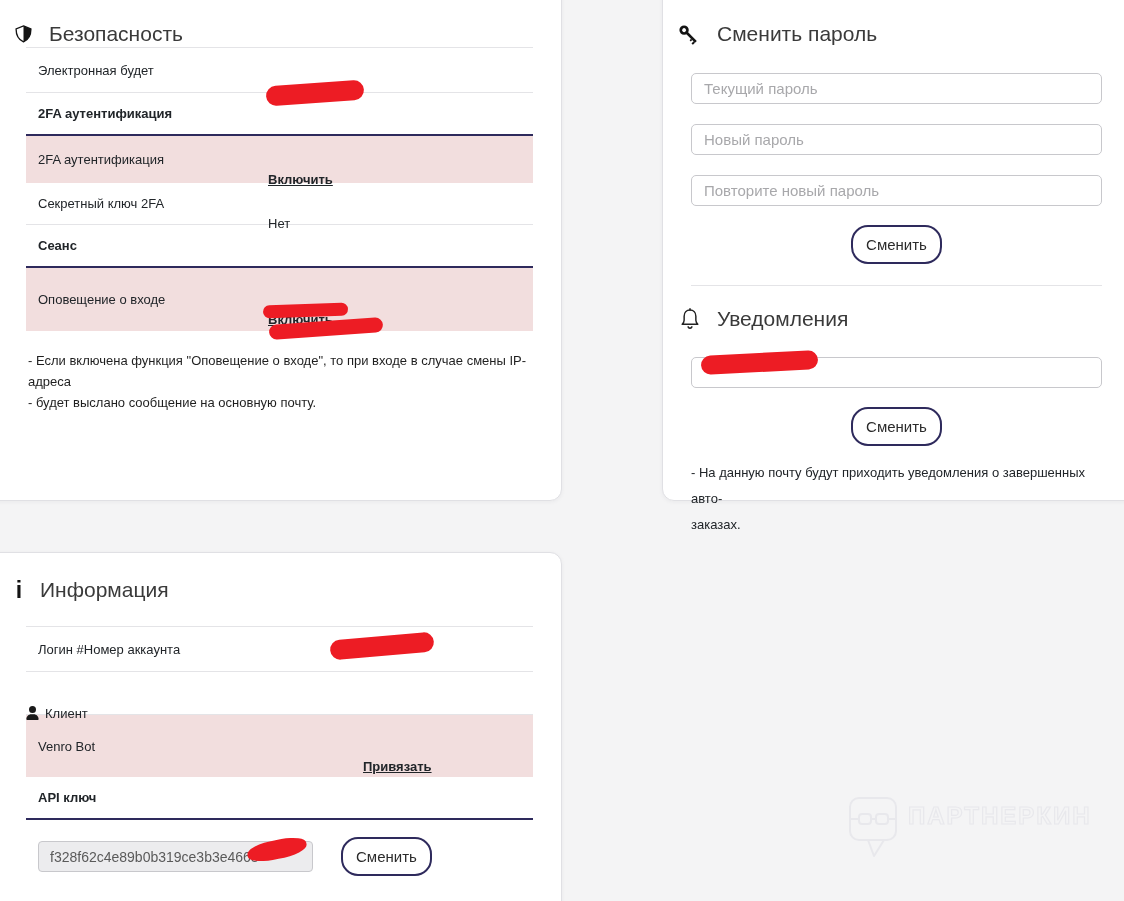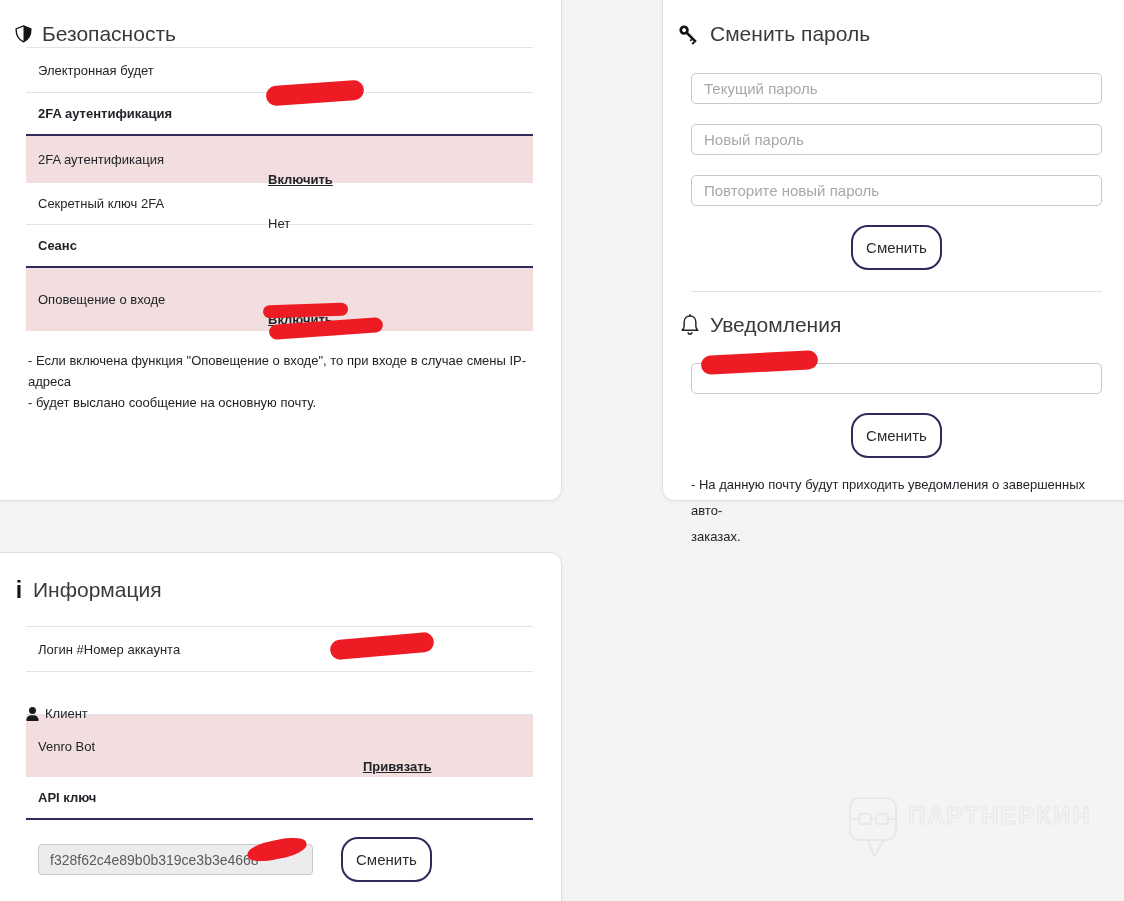--- a/index.html
+++ b/index.html
@@ -18,55 +18,55 @@
     background: #fff;
     border: 1px solid #e0e0e4;
     border-radius: 12px;
     box-shadow: 0 1px 4px rgba(40,40,60,.05);
   }
   #card-security { left:-20px; top:-20px; width:582px; height:521px; }
   #card-password { left:662px; top:-20px; width:482px; height:521px; }
   #card-info     { left:-20px; top:552px; width:582px; height:371px; }
 
   .card-title {
-    display:flex; align-items:center; gap:9px;
+    display:flex; align-items:center; gap:16px;
     font-size:21px; color:#3a3a3a; line-height:26px; height:26px;
   }
   #card-security .card-title { margin:40px 0 0 33px; }
   #card-password .card-title { margin:40px 0 0 13px; }
   #card-info     .card-title { margin:24px 0 0 33px; }
   .title-icon { display:inline-flex; align-items:center; justify-content:center; }
   .info-glyph { font-weight:800; font-size:23px; color:#141414; width:10px; text-align:center; }
 
   .table { margin-left:45px; width:507px; border-top:1px solid #e4e4e7; }
   .row { display:flex; align-items:center; border-bottom:1px solid #e4e4e7; font-size:13px; }
   .row.section { font-weight:700; border-bottom:2px solid #2e2a5c; }
   .row.pink { background:#f2dede; border-bottom:none; }
   .h45{height:45px} .h43{height:43px} .h47{height:47px} .h42{height:42px} .h62{height:62px} .h63{height:63px}
   .cell-label { flex:0 0 242px; padding-left:12px; }
   #card-info .cell-label { flex:0 0 337px; }
-  .cell-value { display:flex; align-items:flex-end;margin-top:40px; }
+  .cell-value { display:flex; align-items:center;margin-top:40px; }
   .bold-value { font-weight:400; }
   .link { font-weight:700; text-decoration:underline; color:#212529; cursor:pointer; }
   .user-icon-svg { margin-right:6px; display:inline-flex; }
 
   .footnote { margin:19px 0 0 47px; font-size:13px; line-height:21px; color:#1f1f1f; width:505px; }
 
   .pw-content { margin-left:28px; width:411px; }
   .field {
     display:block; width:411px; height:31px;
     border:1px solid #c8c8cc; border-radius:5px;
     padding:0 12px; font-size:15px; color:#333; background:#fff;
     font-family:"Liberation Sans",sans-serif;
   }
   .field::placeholder { color:#a8a8ab; }
   .mt26{margin-top:26px} .mt25{margin-top:25px} .mt23{margin-top:23px} .mt20{margin-top:20px}
 
   .btn {
-    display:block; margin:19px auto 0; height:45px; padding:0 13px;
+    display:block; margin:19px auto 0; height:39px; padding:0 13px;
     background:#fff; border:2px solid #2e2a5c; border-radius:17px;
     font-size:15px; color:#2b2b2b; cursor:pointer;
     font-family:"Liberation Sans",sans-serif;
   }
   .divider { margin:21px 0 0 28px; width:411px; border-top:1px solid #e4e4e7; }
   #card-password .card-title.notif { margin:20px 0 0 16px; }
   .note { margin:14px 0 0 28px; font-size:13px; line-height:26px; width:420px; }
 
   .api-row { display:flex; align-items:center; margin:17px 0 0 45px; }
   .api-input {

